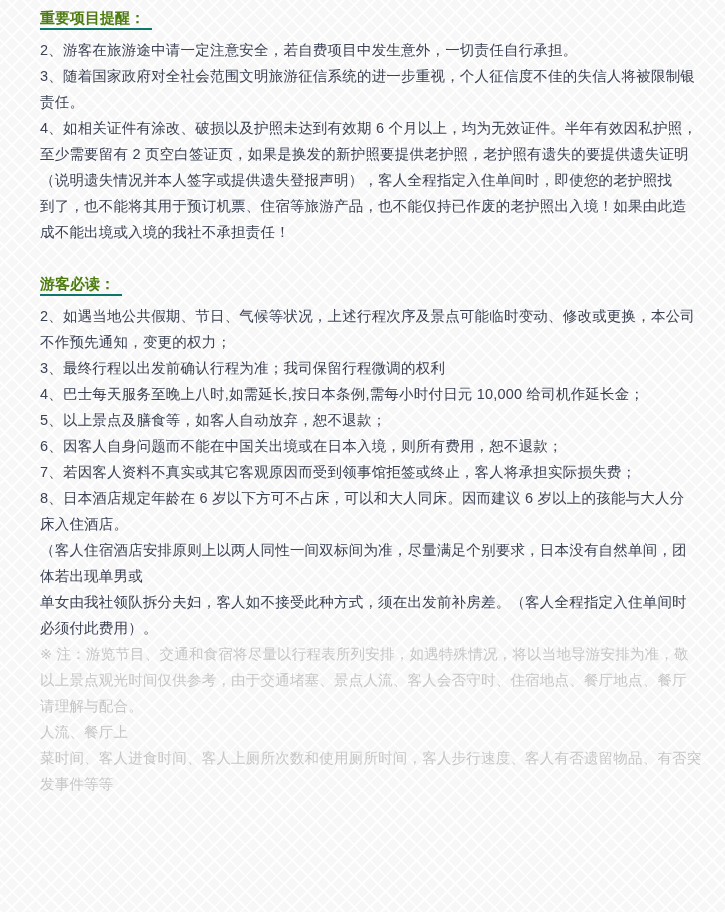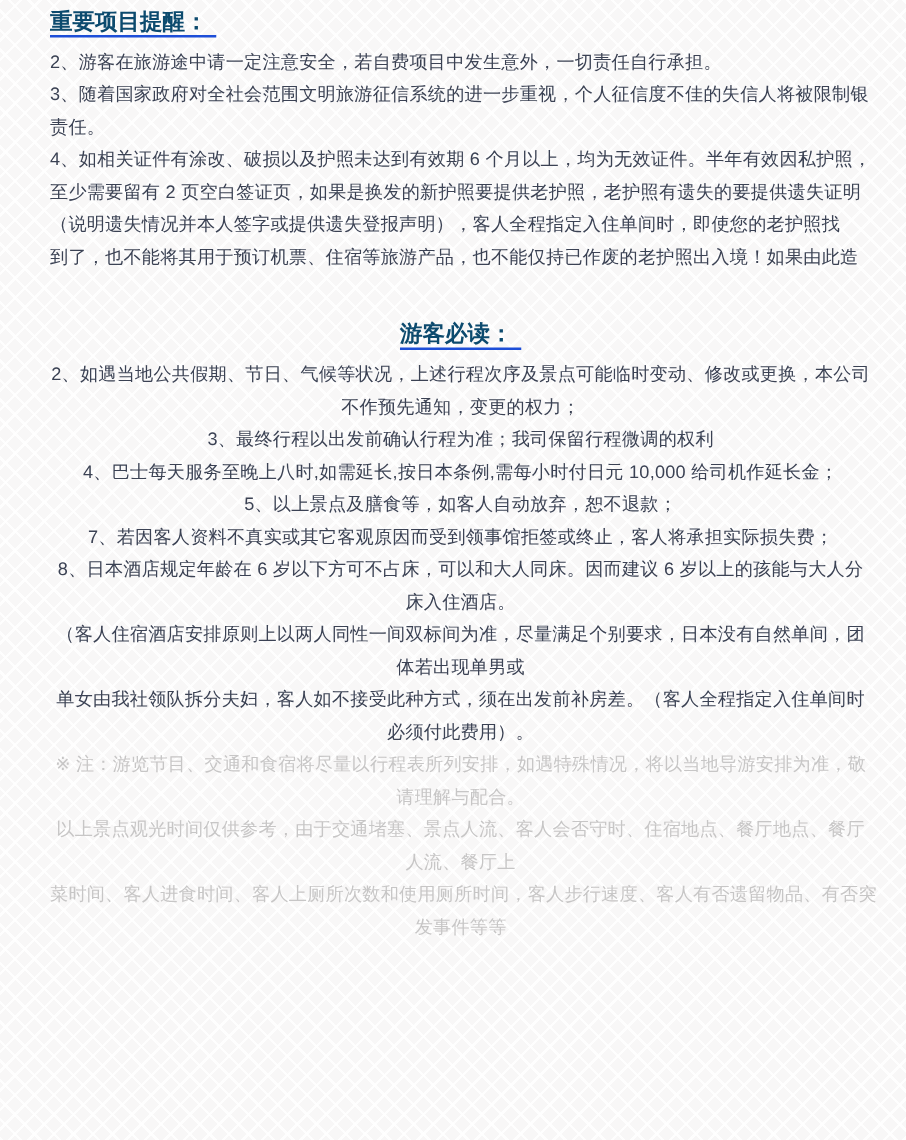--- a/index.html
+++ b/index.html
@@ -17,80 +17,81 @@
     font-family: "Liberation Sans", "DejaVu Sans", sans-serif;
   }
   .doc {
     padding: 7px 28px 0 40px;
   }
   .title-row {
     margin: 0 0 7px 0;
   }
   .sec-title {
     display: inline-block;
-    font-size: 18px;
+    font-size: 15px;
     font-weight: bold;
-    color: #0c4a6e;
+    color: #4d7c0f;
     line-height: 21px;
-    border-bottom: 2px solid #1d4ed8;
+    border-bottom: 2px solid #0f766e;
     padding-right: 7px;
     margin: 0;
   }
   .line {
     font-size: 14.5px;
     color: #3b4254;
     line-height: 26px;
     margin: 0;
     white-space: nowrap;
     letter-spacing: 0.2px;
   }
   .muted {
     color: #c7c6c6;
   }
   .sec2 {
-    margin-top: 38px;
-    text-align: center;
+    margin-top: 28px;
   }
 </style>
 </head>
 <body>
 
 <div class="doc">
 
   <section>
     <div class="title-row">
       <h2 class="sec-title">重要项目提醒：</h2>
     </div>
     <p class="line">2、游客在旅游途中请一定注意安全，若自费项目中发生意外，一切责任自行承担。</p>
     <p class="line">3、随着国家政府对全社会范围文明旅游征信系统的进一步重视，个人征信度不佳的失信人将被限制银</p>
     <p class="line">责任。</p>
     <p class="line">4、如相关证件有涂改、破损以及护照未达到有效期 6 个月以上，均为无效证件。半年有效因私护照，</p>
     <p class="line">至少需要留有 2 页空白签证页，如果是换发的新护照要提供老护照，老护照有遗失的要提供遗失证明</p>
     <p class="line">（说明遗失情况并本人签字或提供遗失登报声明），客人全程指定入住单间时，即使您的老护照找</p>
     <p class="line">到了，也不能将其用于预订机票、住宿等旅游产品，也不能仅持已作废的老护照出入境！如果由此造</p>
+    <p class="line">成不能出境或入境的我社不承担责任！</p>
   </section>
 
   <section class="sec2">
     <div class="title-row">
       <h2 class="sec-title">游客必读：</h2>
     </div>
     <p class="line">2、如遇当地公共假期、节日、气候等状况，上述行程次序及景点可能临时变动、修改或更换，本公司</p>
     <p class="line">不作预先通知，变更的权力；</p>
     <p class="line">3、最终行程以出发前确认行程为准；我司保留行程微调的权利</p>
     <p class="line">4、巴士每天服务至晚上八时,如需延长,按日本条例,需每小时付日元 10,000 给司机作延长金；</p>
     <p class="line">5、以上景点及膳食等，如客人自动放弃，恕不退款；</p>
+    <p class="line">6、因客人自身问题而不能在中国关出境或在日本入境，则所有费用，恕不退款；</p>
     <p class="line">7、若因客人资料不真实或其它客观原因而受到领事馆拒签或终止，客人将承担实际损失费；</p>
     <p class="line">8、日本酒店规定年龄在 6 岁以下方可不占床，可以和大人同床。因而建议 6 岁以上的孩能与大人分</p>
     <p class="line">床入住酒店。</p>
     <p class="line">（客人住宿酒店安排原则上以两人同性一间双标间为准，尽量满足个别要求，日本没有自然单间，团</p>
     <p class="line">体若出现单男或</p>
     <p class="line">单女由我社领队拆分夫妇，客人如不接受此种方式，须在出发前补房差。（客人全程指定入住单间时</p>
     <p class="line">必须付此费用）。</p>
 
     <p class="line muted">※ 注：游览节目、交通和食宿将尽量以行程表所列安排，如遇特殊情况，将以当地导游安排为准，敬</p>
+    <p class="line muted">以上景点观光时间仅供参考，由于交通堵塞、景点人流、客人会否守时、住宿地点、餐厅地点、餐厅</p>
     <p class="line muted">请理解与配合。</p>
-    <p class="line muted">以上景点观光时间仅供参考，由于交通堵塞、景点人流、客人会否守时、住宿地点、餐厅地点、餐厅</p>
     <p class="line muted">人流、餐厅上</p>
     <p class="line muted">菜时间、客人进食时间、客人上厕所次数和使用厕所时间，客人步行速度、客人有否遗留物品、有否突</p>
     <p class="line muted">发事件等等</p>
   </section>
 
 </div>
 
 </body></html>

